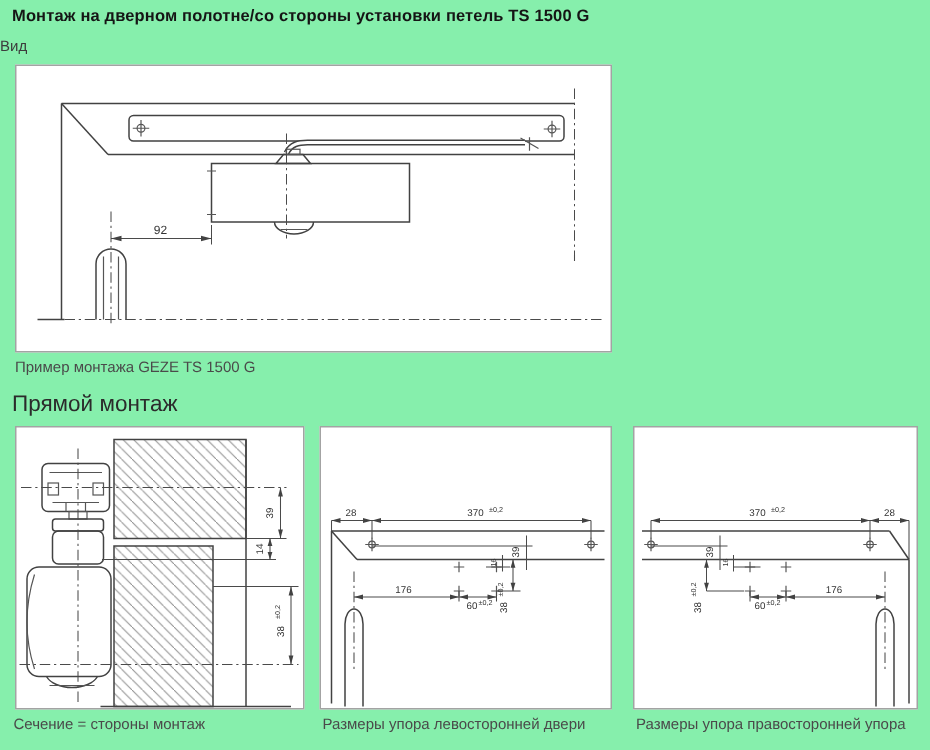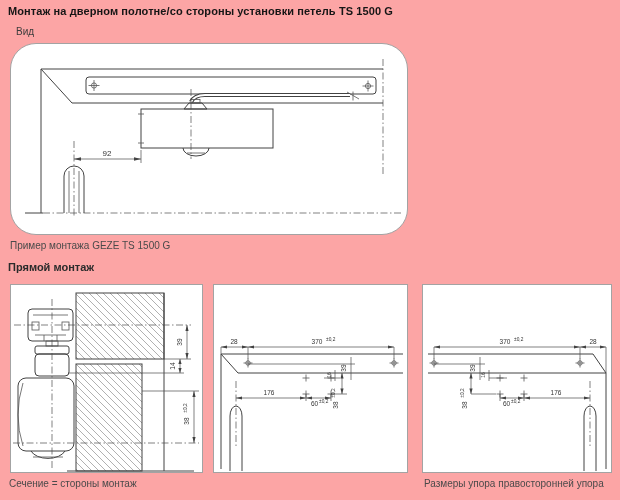--- a/index.html
+++ b/index.html
@@ -1,42 +1,42 @@
 <!DOCTYPE html>
 <html><head>
 <meta charset="utf-8">
 <style>
   html,body{margin:0;padding:0;background:#fff;}
-  #page{position:relative;width:620px;height:500px;background:#fca5a5;
+  #page{position:relative;width:620px;height:500px;background:#86efac;
         font-family:"Liberation Sans",sans-serif;color:#222;overflow:hidden;}
   .title{position:absolute;left:8px;top:5px;font-size:11px;font-weight:bold;color:#151515;
          letter-spacing:.1px;}
   .sublabel{position:absolute;font-size:10px;color:#3c3c3c;}
   .panel{position:absolute;border:1px solid #a3a3a3;background:#fff;box-sizing:border-box;}
   .caption{position:absolute;font-size:10px;color:#4a4a4a;}
-  .heading{position:absolute;font-size:11px;font-weight:bold;color:#2b2b2b;}
+  .heading{position:absolute;font-size:15px;font-weight:normal;color:#2b2b2b;}
   svg{position:absolute;left:0;top:0;}
   .ln{stroke:#424242;stroke-width:1;fill:none;}
   .lnthin{stroke:#555;stroke-width:.8;fill:none;}
   .cl{stroke:#4a4a4a;stroke-width:.7;fill:none;stroke-dasharray:7 2.5 1.5 2.5;}
   .dimln{stroke:#4a4a4a;stroke-width:.7;fill:none;}
   .dim{font-family:"Liberation Sans",sans-serif;font-size:6.5px;fill:#333;}
   .dims{font-family:"Liberation Sans",sans-serif;font-size:4.8px;fill:#333;}
   .dimbig{font-family:"Liberation Sans",sans-serif;font-size:8px;fill:#333;}
   .arrow{fill:#424242;stroke:none;}
 </style>
 </head>
 <body>
 
 <div id="page">
 
   <div class="title">Монтаж на дверном полотне/со стороны установки петель TS 1500 G</div>
-  <div class="sublabel" style="left:16px;top:26px;">Вид</div>
-
-  <div class="panel" style="left:10px;top:43px;width:398px;height:192px;border-radius:26px;">
+  <div class="sublabel" style="left:0;top:26px;">Вид</div>
+
+  <div class="panel" style="left:10px;top:43px;width:398px;height:192px;">
     <svg width="396" height="190" viewBox="0 0 396 190">
 
       <path class="ln" d="M30,25 H372"></path>
       <path class="ln" d="M30,25 L61,59"></path>
       <path class="ln" d="M30,25 V169"></path>
       <path class="ln" d="M61,59 H372"></path>
 
       <rect class="ln" x="75" y="33" width="290" height="17" rx="3"></rect>
       <g class="lnthin">
         <circle cx="83" cy="41.5" r="2.6"></circle>
@@ -171,20 +171,21 @@
       <path class="dimln" d="M22,113 H117 M92,109 V116 M117,109 V116"></path>
       <polygon class="arrow" points="22,113 28,111.4 28,114.6"></polygon>
       <polygon class="arrow" points="92,113 86,111.4 86,114.6"></polygon>
       <polygon class="arrow" points="92,113 98,111.4 98,114.6"></polygon>
       <polygon class="arrow" points="117,113 111,111.4 111,114.6"></polygon>
       <text class="dim" x="55" y="110" text-anchor="middle">176</text>
       <text class="dim" x="97" y="121">60</text>
       <text class="dims" x="105" y="118">±0,2</text>
     </svg>
   </div>
+  <div class="caption" style="left:215px;top:478px;">Размеры упора левосторонней двери</div>
 
   <div class="panel" style="left:422px;top:284px;width:190px;height:189px;">
     <svg width="188" height="187" viewBox="0 0 188 187">
       <path class="ln" d="M5,69 H170"></path>
       <path class="ln" d="M170,69 L183,88"></path>
       <path class="ln" d="M5,88 H183"></path>
       <path class="ln" d="M183,88 V184"></path>
 
       <g class="lnthin">
           <circle cx="11" cy="78" r="2.2"></circle>

